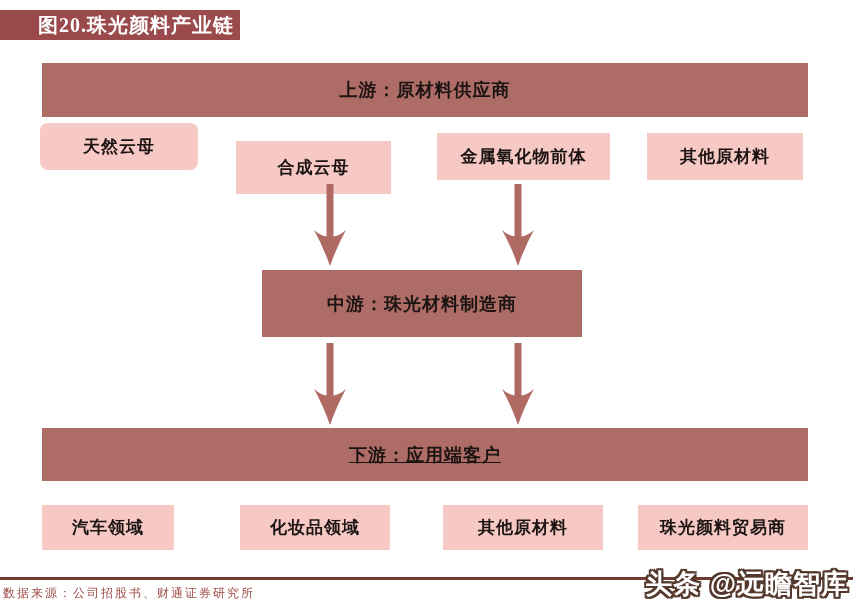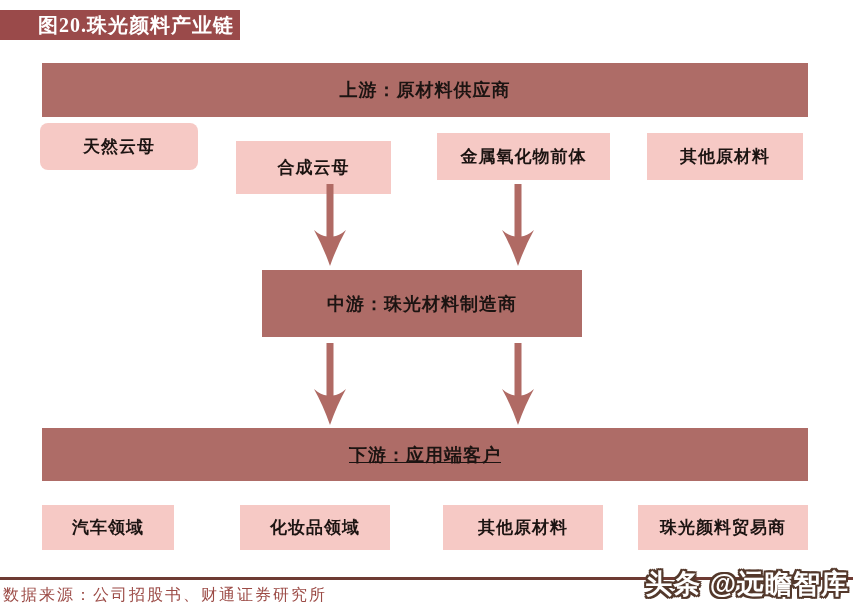--- a/index.html
+++ b/index.html
@@ -69,21 +69,21 @@
   .a3{left:312px;top:343px;}
   .a4{left:500px;top:343px;}
   .rule{
     position:absolute;left:0;top:577px;width:853px;height:3px;
     background:var(--rule);
   }
   .source{
     position:absolute;left:3px;top:585px;
     color:var(--source-text);
     font-family:"Liberation Serif",serif;
-    font-size:16px;
+    font-size:12px;
     letter-spacing:2px;
     white-space:nowrap;
   }
   .watermark{
     position:absolute;right:4px;top:566px;
     color:#ffffff;
     font-weight:bold;
     font-size:27px;
     letter-spacing:1px;
     white-space:nowrap;

